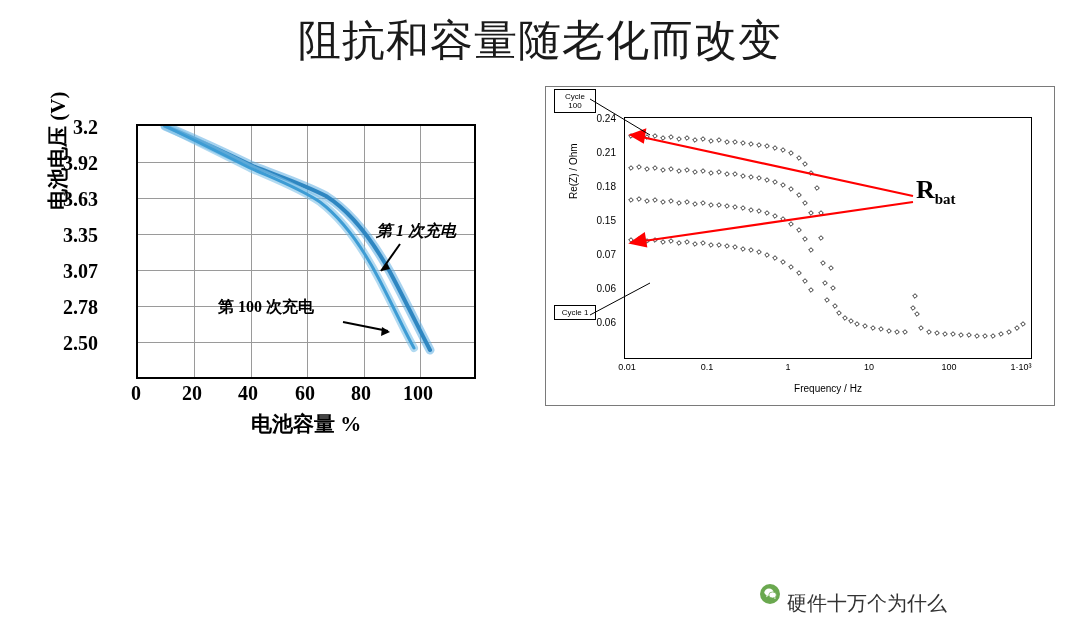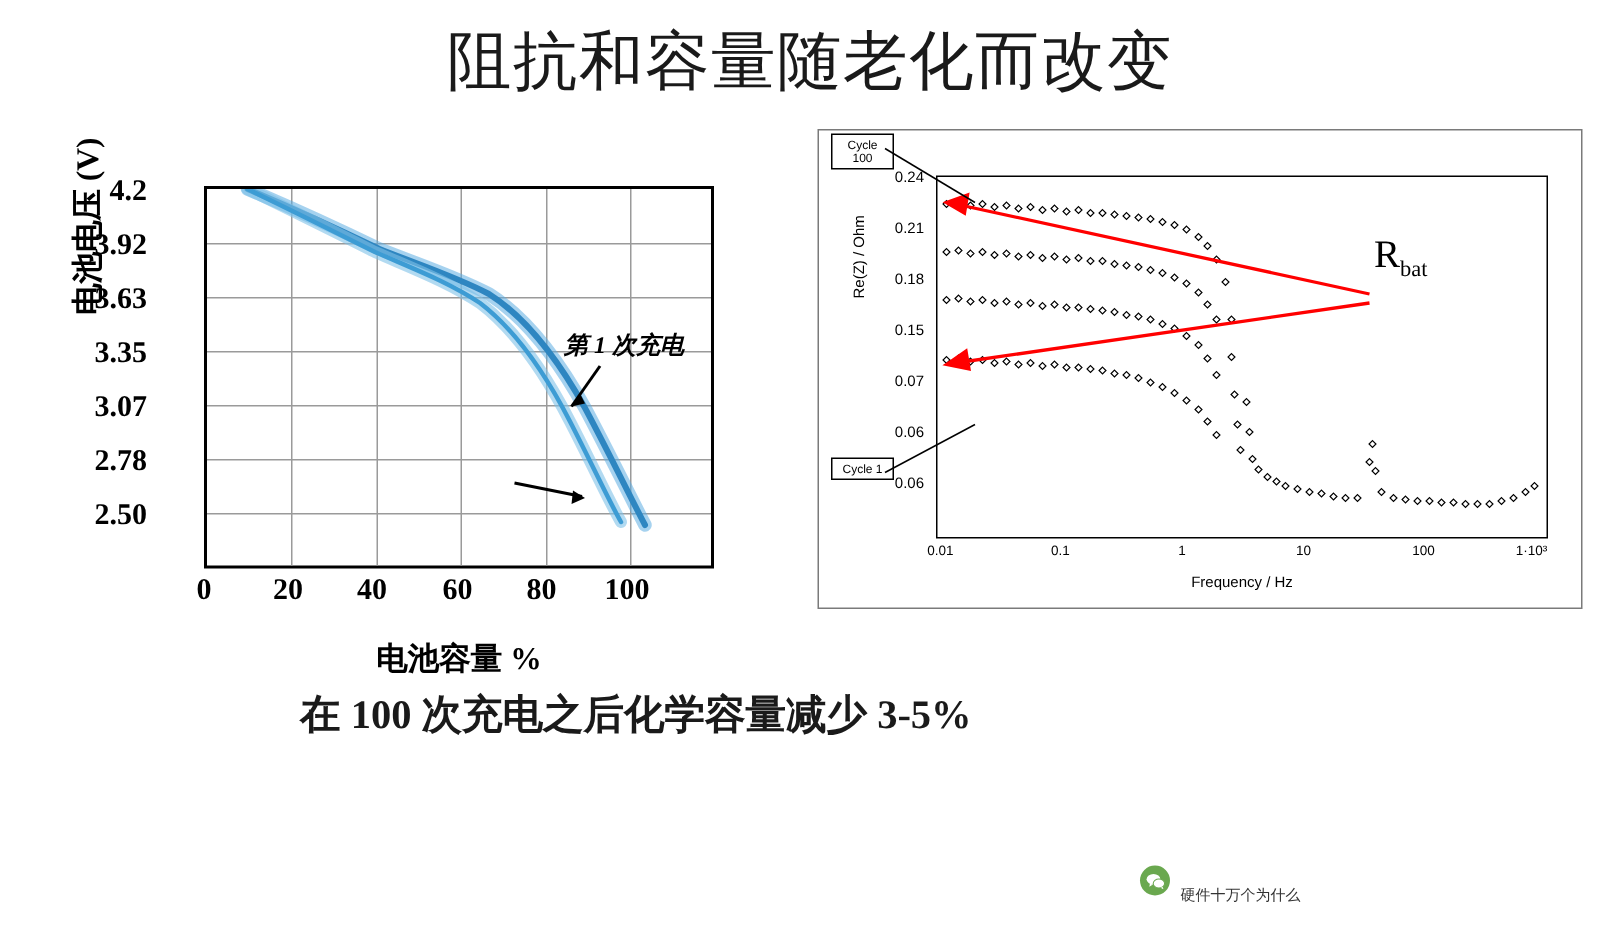--- a/index.html
+++ b/index.html
@@ -98,21 +98,20 @@
   .lc-xlabel {
     position: absolute;
     left: 106px;
     width: 340px;
     top: 300px;
     text-align: center;
     font-family: "Liberation Serif", serif;
     font-size: 21px;
     font-weight: bold;
     color: #000;
-    margin-top: 15px;
   }
   .lc-ann {
     position: absolute;
     font-family: "Liberation Serif", serif;
     font-size: 16px;
     font-weight: bold;
     color: #000;
     line-height: 1.15;
   }
   .ann1 { left: 352px; top: 118px; width: 90px; }
@@ -195,23 +194,23 @@
     text-align: center;
     line-height: 1.15;
     padding: 2px 3px;
     color: #000;
   }
   .cb1 { left: 8px; top: 2px; width: 34px; }
   .cb2 { left: 8px; top: 218px; width: 34px; }
   .rbat {
     position: absolute;
     left: 370px;
-    top: 68px;
-    font-family: "Liberation Serif", serif;
-    font-weight: normal;
+    top: 88px;
+    font-family: "Liberation Serif", serif;
+    font-weight: bold;
     font-size: 26px;
     color: #000;
   }
   .rbat sub {
     font-size: 15px;
   }
 
   
   .bottom {
     position: absolute;
@@ -240,21 +239,21 @@
     height: 20px;
     border-radius: 50%;
     background: #6aa84f;
     display: flex;
     align-items: center;
     justify-content: center;
   }
   .wm-circle svg { display: block; }
   .wm-text {
     font-family: "Liberation Sans", sans-serif;
-    font-size: 10px;
+    font-size: 20px;
     color: #333;
     margin-top: 20px;
   }
 </style>
 </head>
 <body>
 
 <div class="slide">
 
   <div class="title">阻抗和容量随老化而改变</div>
@@ -283,23 +282,24 @@
         <path d="M27,0 C58,15 88,30 112,42 C137,53 161,62 182,76 C203,92 224,120 242,155 C257,184 268,208 276,222" fill="none" stroke="#7fc1e8" stroke-width="8" stroke-linecap="round" opacity="0.6"></path>
         <path d="M27,0 C58,15 88,30 112,42 C137,53 161,62 182,76 C203,92 224,120 242,155 C257,184 268,208 276,222" fill="none" stroke="#3d9cd4" stroke-width="3" stroke-linecap="round"></path>
 
         <line x1="262" y1="118" x2="243" y2="145" stroke="#000" stroke-width="2"></line>
         <polygon points="243,145 249,137 252,143" fill="#000"></polygon>
         <line x1="205" y1="196" x2="250" y2="205" stroke="#000" stroke-width="2"></line>
         <polygon points="252,206 243,210 244,201" fill="#000"></polygon>
       </svg>
 
       <div class="lc-ann ann1" style="left:238px;top:96px;font-style:italic;">第 1 次充电</div>
+      <div class="lc-ann ann2" style="left:80px;top:172px;">第 100 次充电</div>
     </div>
 
-    <div class="lc-ytick" style="top:6px">4.2</div>
+    <div class="lc-ytick" style="top:6px">3.2</div>
     <div class="lc-ytick" style="top:42px">3.92</div>
     <div class="lc-ytick" style="top:78px">3.63</div>
     <div class="lc-ytick" style="top:114px">3.35</div>
     <div class="lc-ytick" style="top:150px">3.07</div>
     <div class="lc-ytick" style="top:186px">2.78</div>
     <div class="lc-ytick" style="top:222px">2.50</div>
 
     <div class="lc-xtick" style="left:76px">0</div>
     <div class="lc-xtick" style="left:132px">20</div>
     <div class="lc-xtick" style="left:188px">40</div>
@@ -508,21 +508,20 @@
       <svg width="510" height="320" viewBox="0 0 510 320" style="position:absolute;left:0;top:0;pointer-events:none">
         <line x1="44" y1="12" x2="104" y2="48" stroke="#000" stroke-width="1"></line>
         <line x1="44" y1="228" x2="104" y2="196" stroke="#000" stroke-width="1"></line>
       </svg>
 
       <div class="rbat">R<sub>bat</sub></div>
     </div>
   </div>
 
   <div class="bottom">
-    <div>在 100 次充电之后化学容量减少 3-5%</div>
   </div>
 
   <div class="watermark">
     <span class="wm-circle">
       <svg width="13" height="11" viewBox="0 0 13 11">
         <ellipse cx="5" cy="4.2" rx="4.6" ry="3.6" fill="#fff"></ellipse>
         <polygon points="2.6,7 2.2,9.2 4.4,7.8" fill="#fff"></polygon>
         <ellipse cx="8.6" cy="7" rx="3.8" ry="3" fill="#fff" stroke="#6aa84f" stroke-width="0.7"></ellipse>
         <polygon points="11.2,9.3 11.6,10.9 9.8,9.9" fill="#fff"></polygon>
       </svg>

